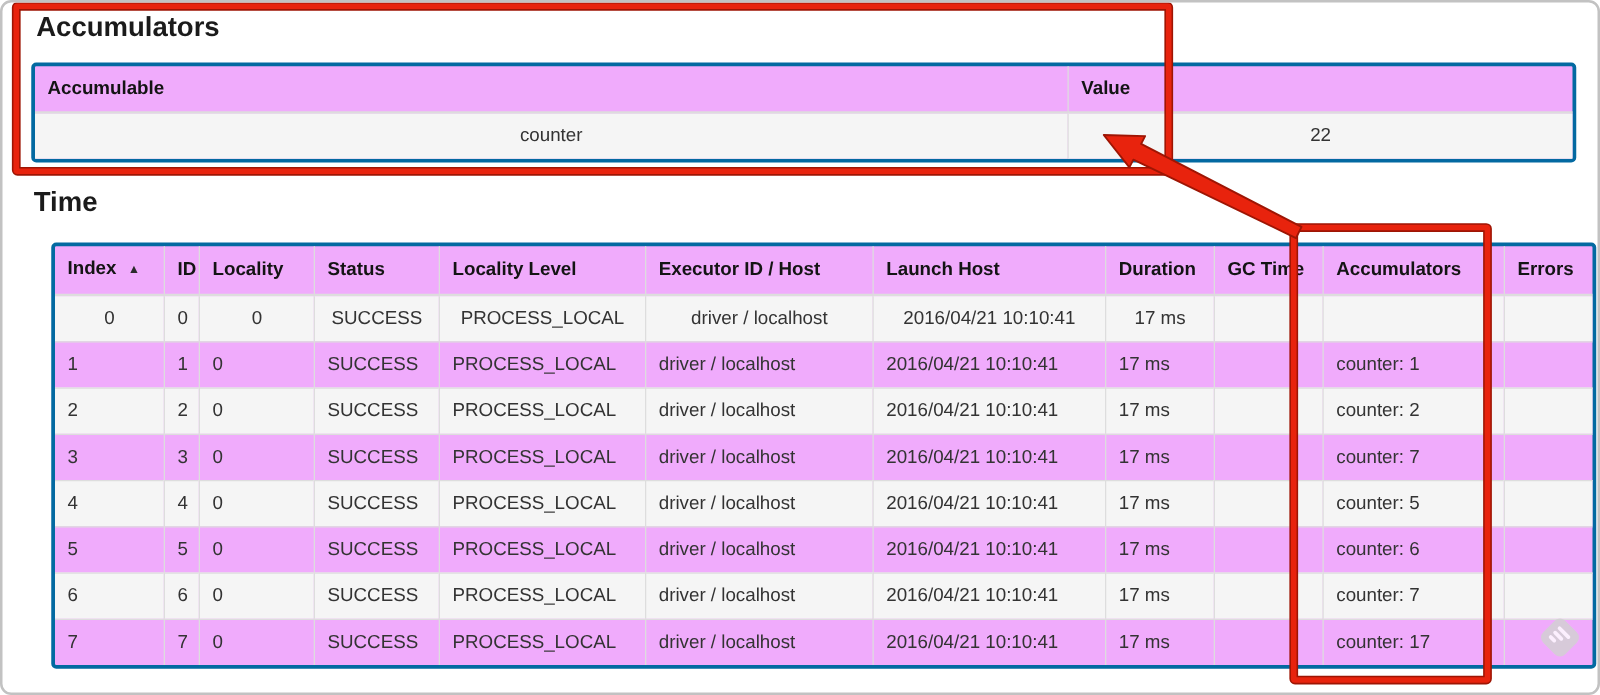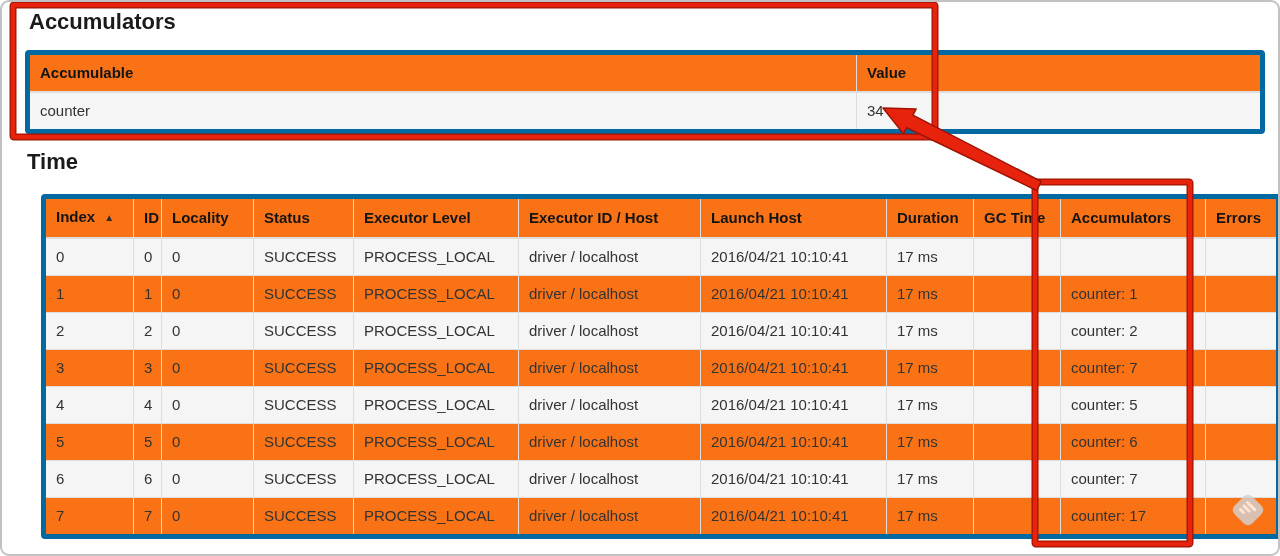--- a/index.html
+++ b/index.html
@@ -25,22 +25,22 @@
     white-space: nowrap;
   }
   #acc-heading  { left: 27px; top: 7px; }
   #tasks-heading { left: 25px; top: 147px; }
 
   table.ui-table {
     position: absolute;
     border-collapse: separate;
     border-spacing: 0;
     table-layout: fixed;
-    background: #f97316;
-    border: 5px solid #0369a1;
+    background: #f0abfc;
+    border: 3px solid #0369a1;
     border-radius: 4px;
     font-size: 15px;
     color: #333333;
   }
   #acc-table   { left: 23px; top: 48px;  width: 1230px; }
   #tasks-table { left: 23px; top: 192px; width: 1230px; margin-left: 16px; }
 
   .ui-table th, .ui-table td {
     padding: 7px 10px;
     line-height: 22px;
@@ -50,21 +50,21 @@
     border-left: 1px solid #dddddd;
     font-size: 15px;
   }
   .ui-table th:first-child, .ui-table td:first-child { border-left: 0; }
   .ui-table thead th {
     font-weight: bold;
     color: #141414;
     border-bottom: 2px solid #dddddd;
   }
   .ui-table tbody td { border-top: 1px solid #dddddd; }
-  .ui-table tbody tr:first-child td { border-top: 0; }
+  .ui-table tbody tr:first-child td { border-top: 0; text-align: center; }
   .ui-table tbody tr:nth-child(odd) td { background: #f5f5f5; }
 
   .sort-indicator {
     display: inline-block;
     margin-left: 9px;
     font-size: 10px;
     color: #2b2b2b;
     transform: translateY(-1px);
   }
 
@@ -90,21 +90,21 @@
       </colgroup>
     <thead>
       <tr>
         <th>Accumulable</th>
         <th>Value</th>
       </tr>
     </thead>
     <tbody>
       <tr>
         <td>counter</td>
-        <td>34</td>
+        <td>22</td>
       </tr>
     </tbody>
   </table>
 
   <div class="section-heading" id="tasks-heading">Time</div>
 
   <table class="ui-table" id="tasks-table">
     <colgroup>
       <col style="width:87px">
         <col style="width:28px">
@@ -117,21 +117,21 @@
         <col style="width:87px">
       <col style="width:145px">
         <col style="width:71px">
     </colgroup>
     <thead>
       <tr>
           <th>Index<span class="sort-indicator">▲</span></th>
           <th>ID</th>
           <th>Locality</th>
           <th>Status</th>
-          <th>Executor Level</th>
+          <th>Locality Level</th>
           <th>Executor ID / Host</th>
           <th>Launch Host</th>
           <th>Duration</th>
           <th>GC Time</th>
           <th>Accumulators</th>
           <th>Errors</th>
         </tr>
     </thead>
     <tbody>
         <tr>

